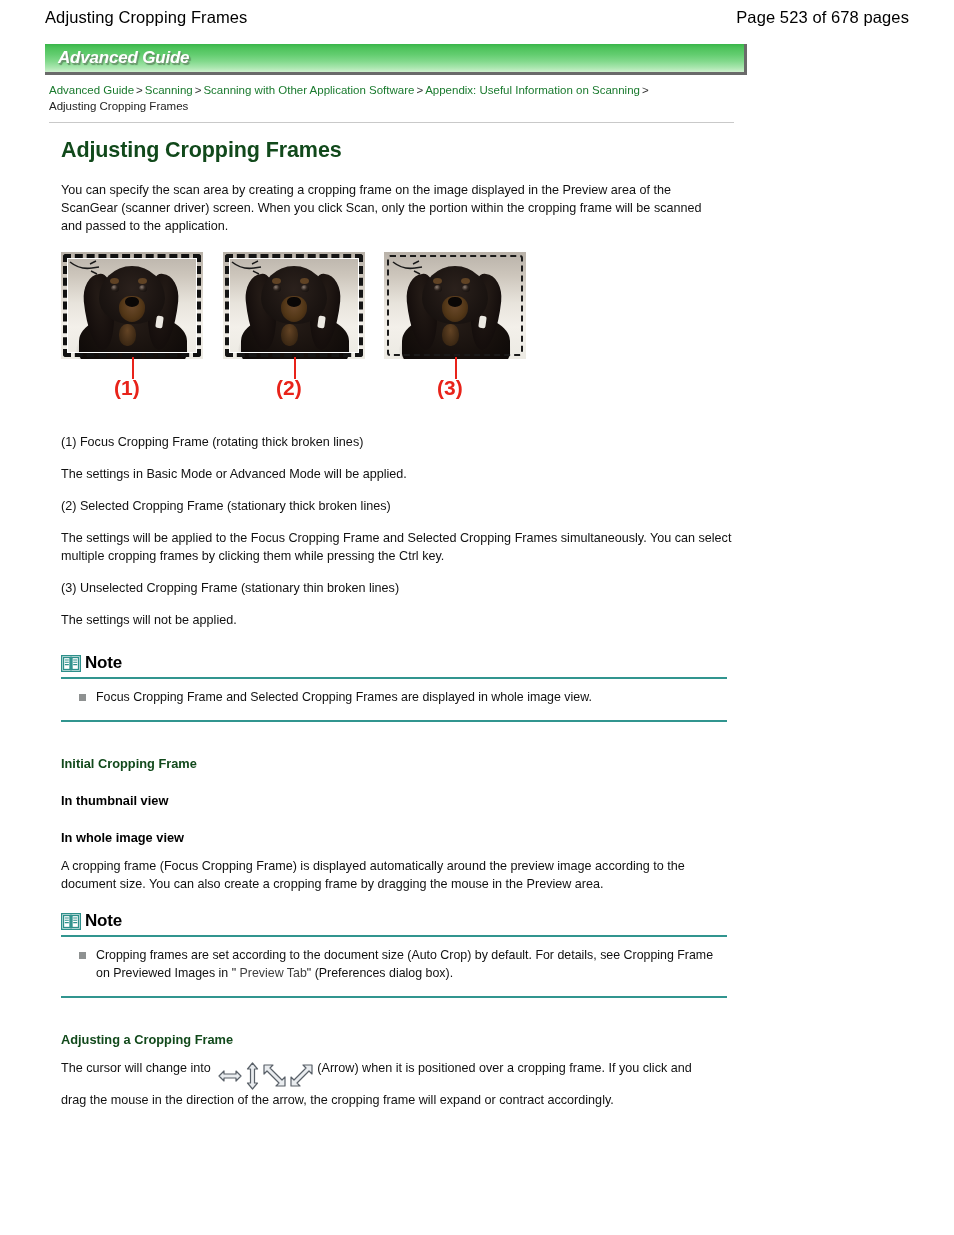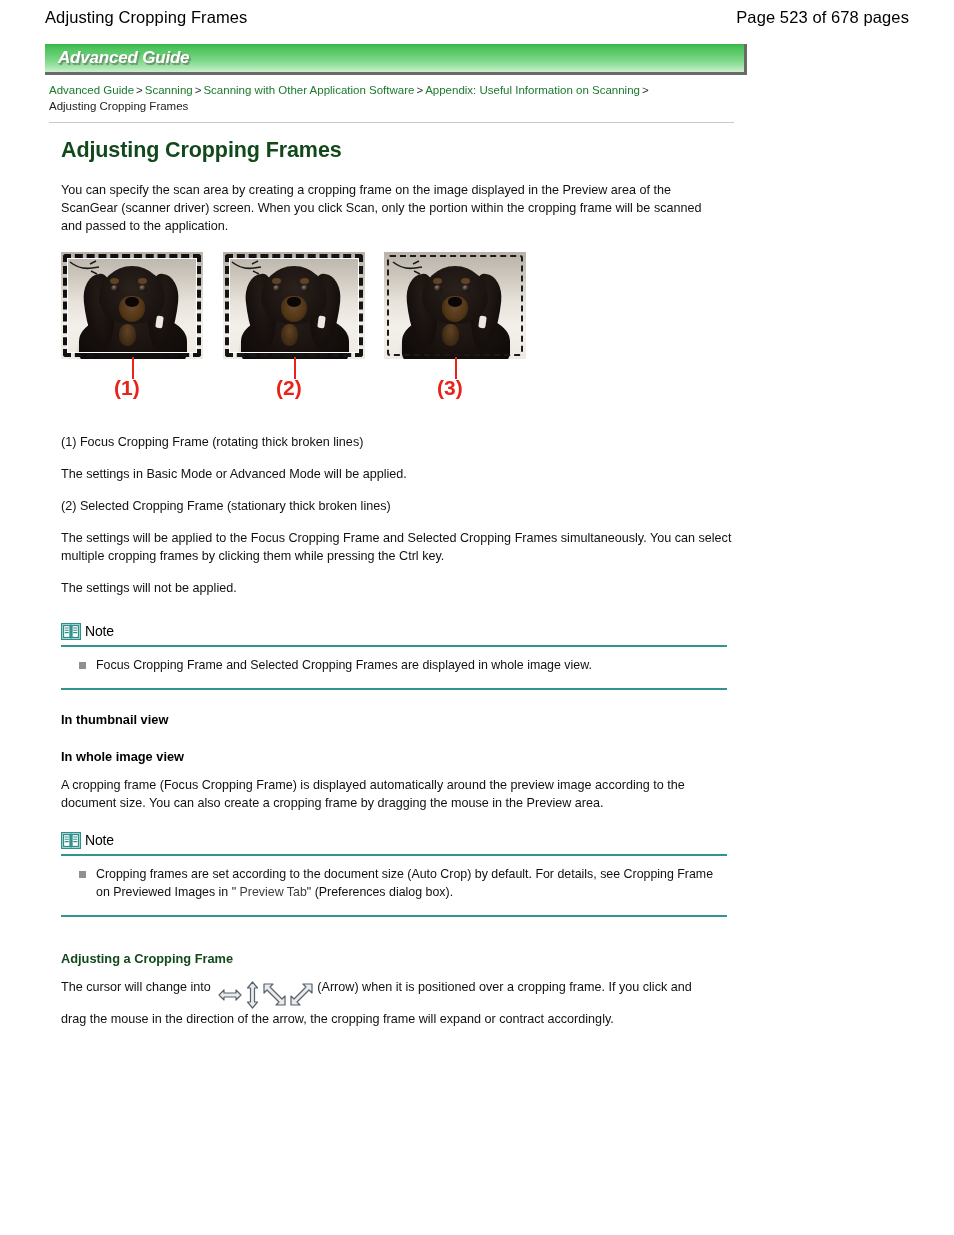--- a/index.html
+++ b/index.html
@@ -295,22 +295,22 @@
     width: 666px;
     position: relative;
   }
   .note-head {
     display: flex;
     align-items: center;
     gap: 4px;
     height: 20px;
   }
   .note-title {
-    font-size: 14px;
-    font-weight: normal;
+    font-size: 17px;
+    font-weight: bold;
     color: #000;
     letter-spacing: -.2px;
   }
   .note-rule {
     height: 2px;
     background: #31958f;
     margin-top: 4px;
   }
   .note-body {
     padding: 9px 0 10px 0;
@@ -449,20 +449,21 @@
 
     <div class="callout" style="left:53px;  top:124px;">(1)</div>
     <div class="callout" style="left:215px; top:124px;">(2)</div>
     <div class="callout" style="left:376px; top:124px;">(3)</div>
   </div>
 
   <p class="item-line first">(1) Focus Cropping Frame (rotating thick broken lines)</p>
   <p class="item-line">The settings in Basic Mode or Advanced Mode will be applied.</p>
   <p class="item-line">(2) Selected Cropping Frame (stationary thick broken lines)</p>
   <p class="item-line">The settings will be applied to the Focus Cropping Frame and Selected Cropping Frames simultaneously. You can select multiple cropping frames by clicking them while pressing the Ctrl key.</p>
+  <p class="item-line">(3) Unselected Cropping Frame (stationary thin broken lines)</p>
   <p class="item-line">The settings will not be applied.</p>
 
   <div class="note">
     <div class="note-head">
       <svg width="20" height="17" viewBox="0 0 20 17">
         <rect x="0.5" y="0.5" width="19" height="16" fill="#ffffff" stroke="#2d8f8a" stroke-width="1.6"></rect>
         <rect x="2.5" y="2.5" width="6.5" height="12" fill="#ffffff" stroke="#2d8f8a" stroke-width="1.3"></rect>
         <rect x="11" y="2.5" width="6.5" height="12" fill="#ffffff" stroke="#2d8f8a" stroke-width="1.3"></rect>
         <path d="M3.8 5h4 M3.8 7.3h4 M3.8 9.6h4 M12.2 5h4 M12.2 7.3h4 M12.2 9.6h4" stroke="#2d8f8a" stroke-width="1.1"></path>
         <rect x="9.1" y="1.6" width="1.8" height="13.8" fill="#2d8f8a"></rect>
@@ -472,20 +473,21 @@
     <div class="note-rule"></div>
     <div class="note-body">
       <div class="note-li">
         <span class="note-bullet"></span>
         <span class="note-li-text">Focus Cropping Frame and Selected Cropping Frames are displayed in whole image view.</span>
       </div>
     </div>
     <div class="note-rule"></div>
   </div>
 
+  <h2 class="sec-head" style="margin-top:34px;">Initial Cropping Frame</h2>
 
   <h3 class="sub-head">In thumbnail view</h3>
 
   <h3 class="sub-head">In whole image view</h3>
   <p class="tight">A cropping frame (Focus Cropping Frame) is displayed automatically around the preview image according to the document size. You can also create a cropping frame by dragging the mouse in the Preview area.</p>
 
   <div class="note" style="margin-top:18px;">
     <div class="note-head">
       <svg width="20" height="17" viewBox="0 0 20 17">
         <rect x="0.5" y="0.5" width="19" height="16" fill="#ffffff" stroke="#2d8f8a" stroke-width="1.6"></rect>

